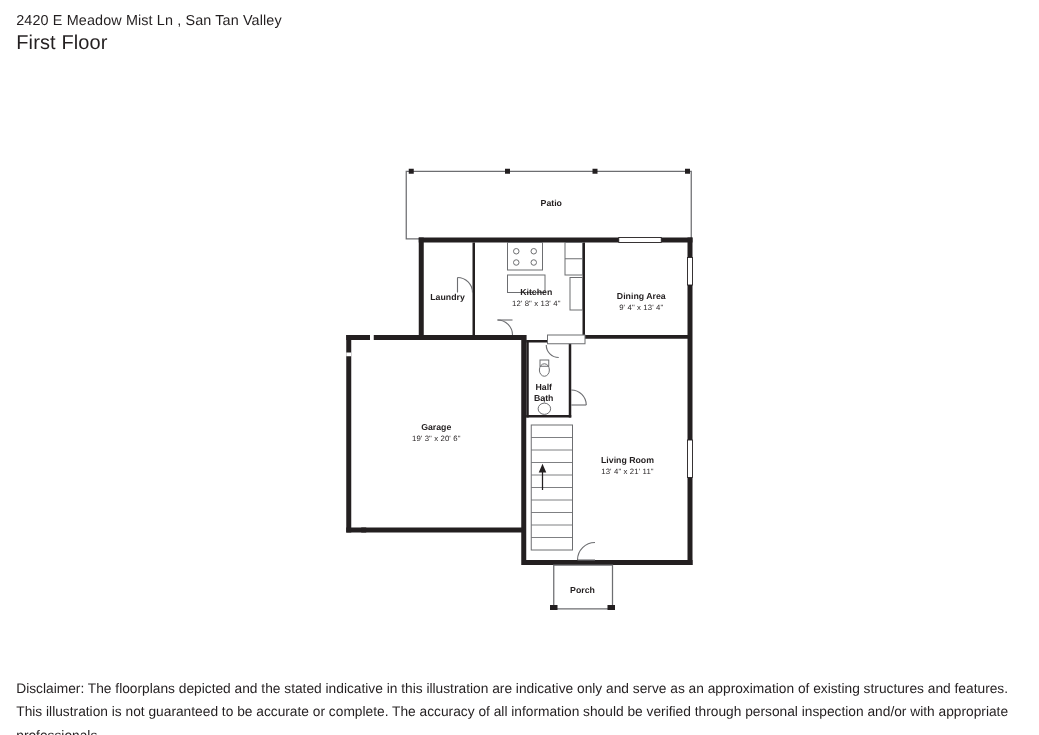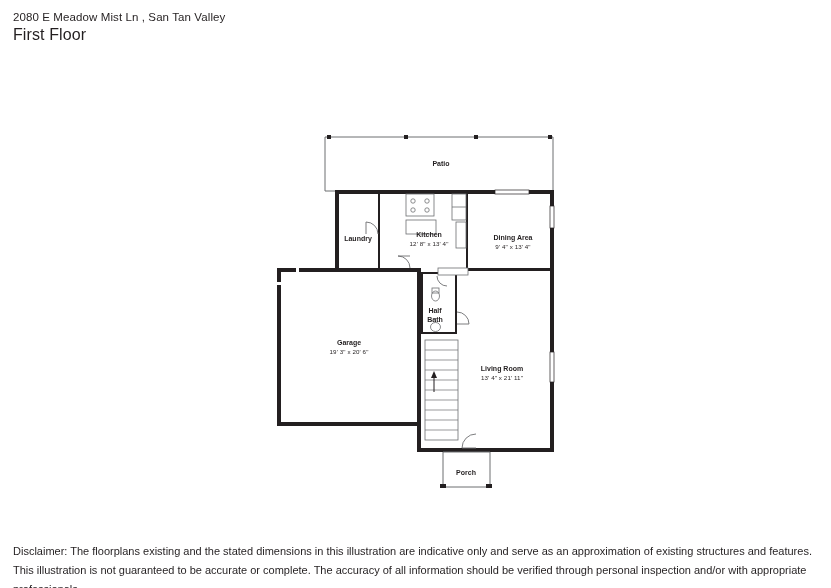--- a/index.html
+++ b/index.html
@@ -63,21 +63,21 @@
     font-size: 6.2px;
     display: block;
     letter-spacing: 0.1px;
   }
   svg { display: block; }
 </style>
 </head>
 <body>
 
 <div class="header">
-  <div class="addr">2080 E Meadow Mist Ln , San Tan Valley</div>
+  <div class="addr">2420 E Meadow Mist Ln , San Tan Valley</div>
   <div class="floor">First Floor</div>
 </div>
 
 <div class="plan">
 <svg width="831" height="588" viewBox="0 0 831 588">
 
   <g>
     <path d="M325,137 L553,137 L553,191 L325,191 Z" fill="#ffffff" stroke="#6d6e71" stroke-width="1"></path>
 
     <rect x="327" y="135" width="4" height="4" fill="#231f20"></rect>
@@ -233,15 +233,15 @@
     <span>Living Room</span>
     <span class="dim">13' 4" x 21' 11"</span>
   </div>
 
   <div class="lbl" style="left:466px; top:468px;">
     <span>Porch</span>
   </div>
 </div>
 
 <div class="disclaimer">
-  <div>Disclaimer: The floorplans existing and the stated dimensions in this illustration are indicative only and serve as an approximation of existing structures and features.</div>
+  <div>Disclaimer: The floorplans depicted and the stated indicative in this illustration are indicative only and serve as an approximation of existing structures and features.</div>
   <div>This illustration is not guaranteed to be accurate or complete. The accuracy of all information should be verified through personal inspection and/or with appropriate professionals.</div>
 </div>
 
 </body></html>

